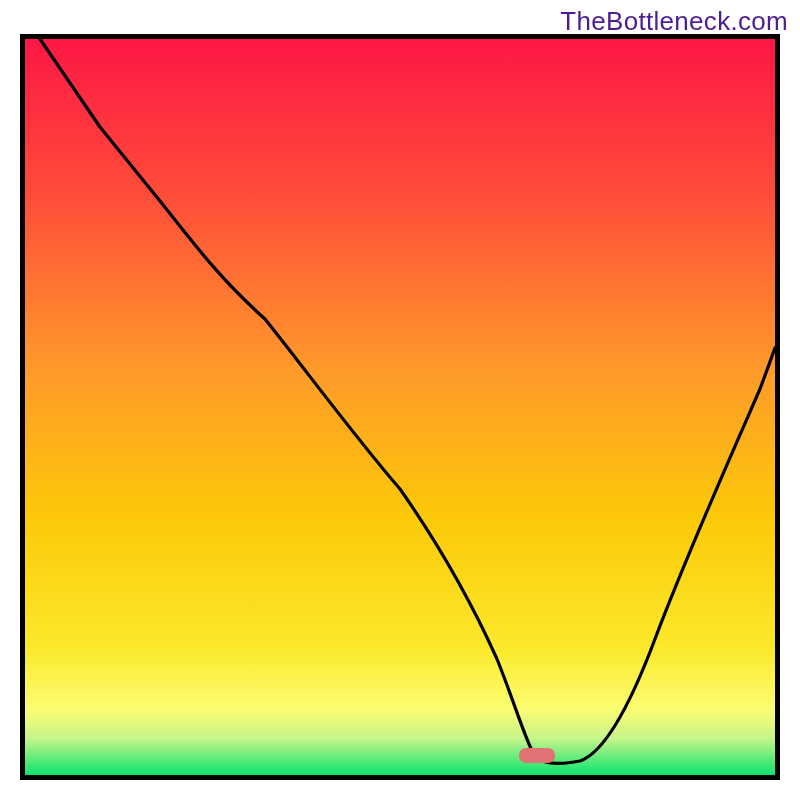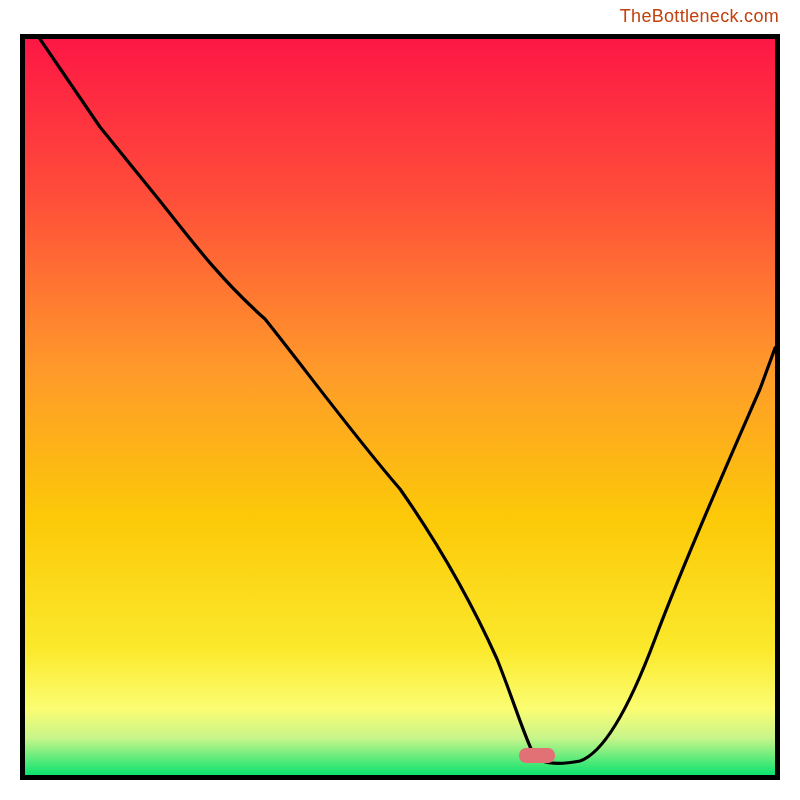--- a/index.html
+++ b/index.html
@@ -7,23 +7,23 @@
     padding: 0;
     background: #ffffff;
     width: 800px;
     height: 800px;
     position: relative;
     font-family: Arial, Helvetica, sans-serif;
   }
   .watermark {
     position: absolute;
     top: 6px;
-    right: 21px;
-    color: #c2410c;
-    font-size: 18px;
+    right: 12px;
+    color: #4c1d95;
+    font-size: 26px;
     font-weight: 400;
     letter-spacing: 0.3px;
   }
   .plot-area {
     position: absolute;
     left: 20px;
     top: 34px;
     width: 760px;
     height: 746px;
     border: 5px solid #000000;

